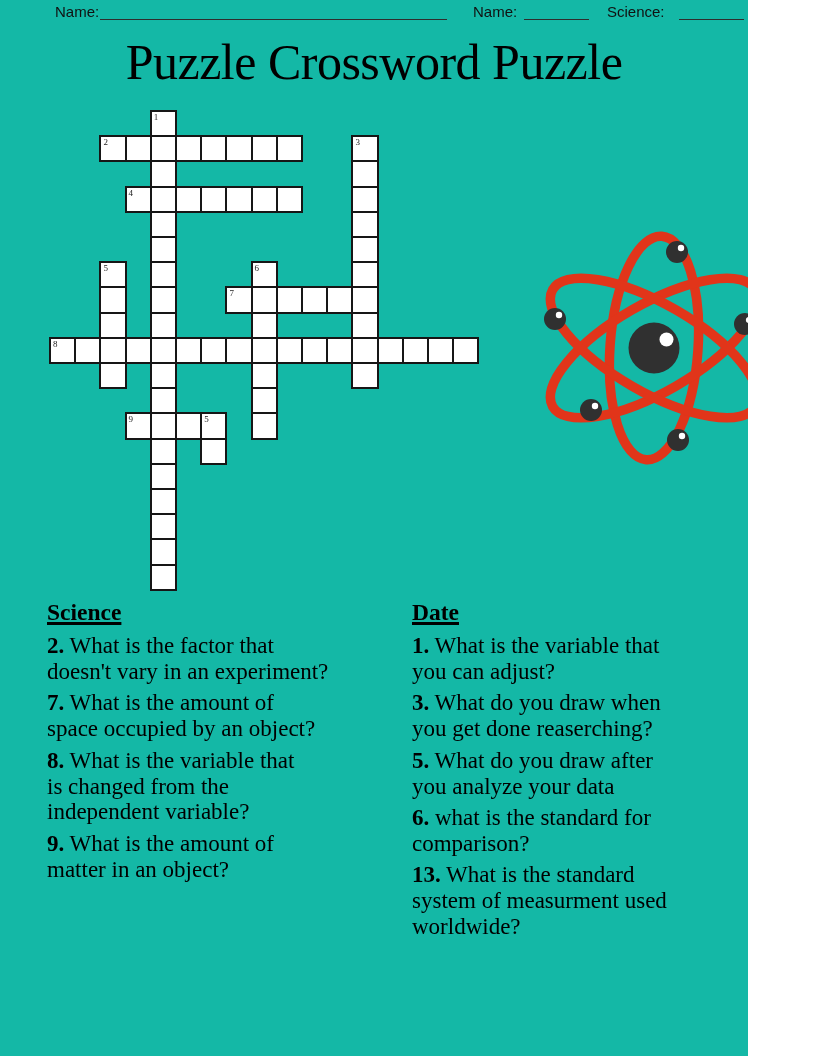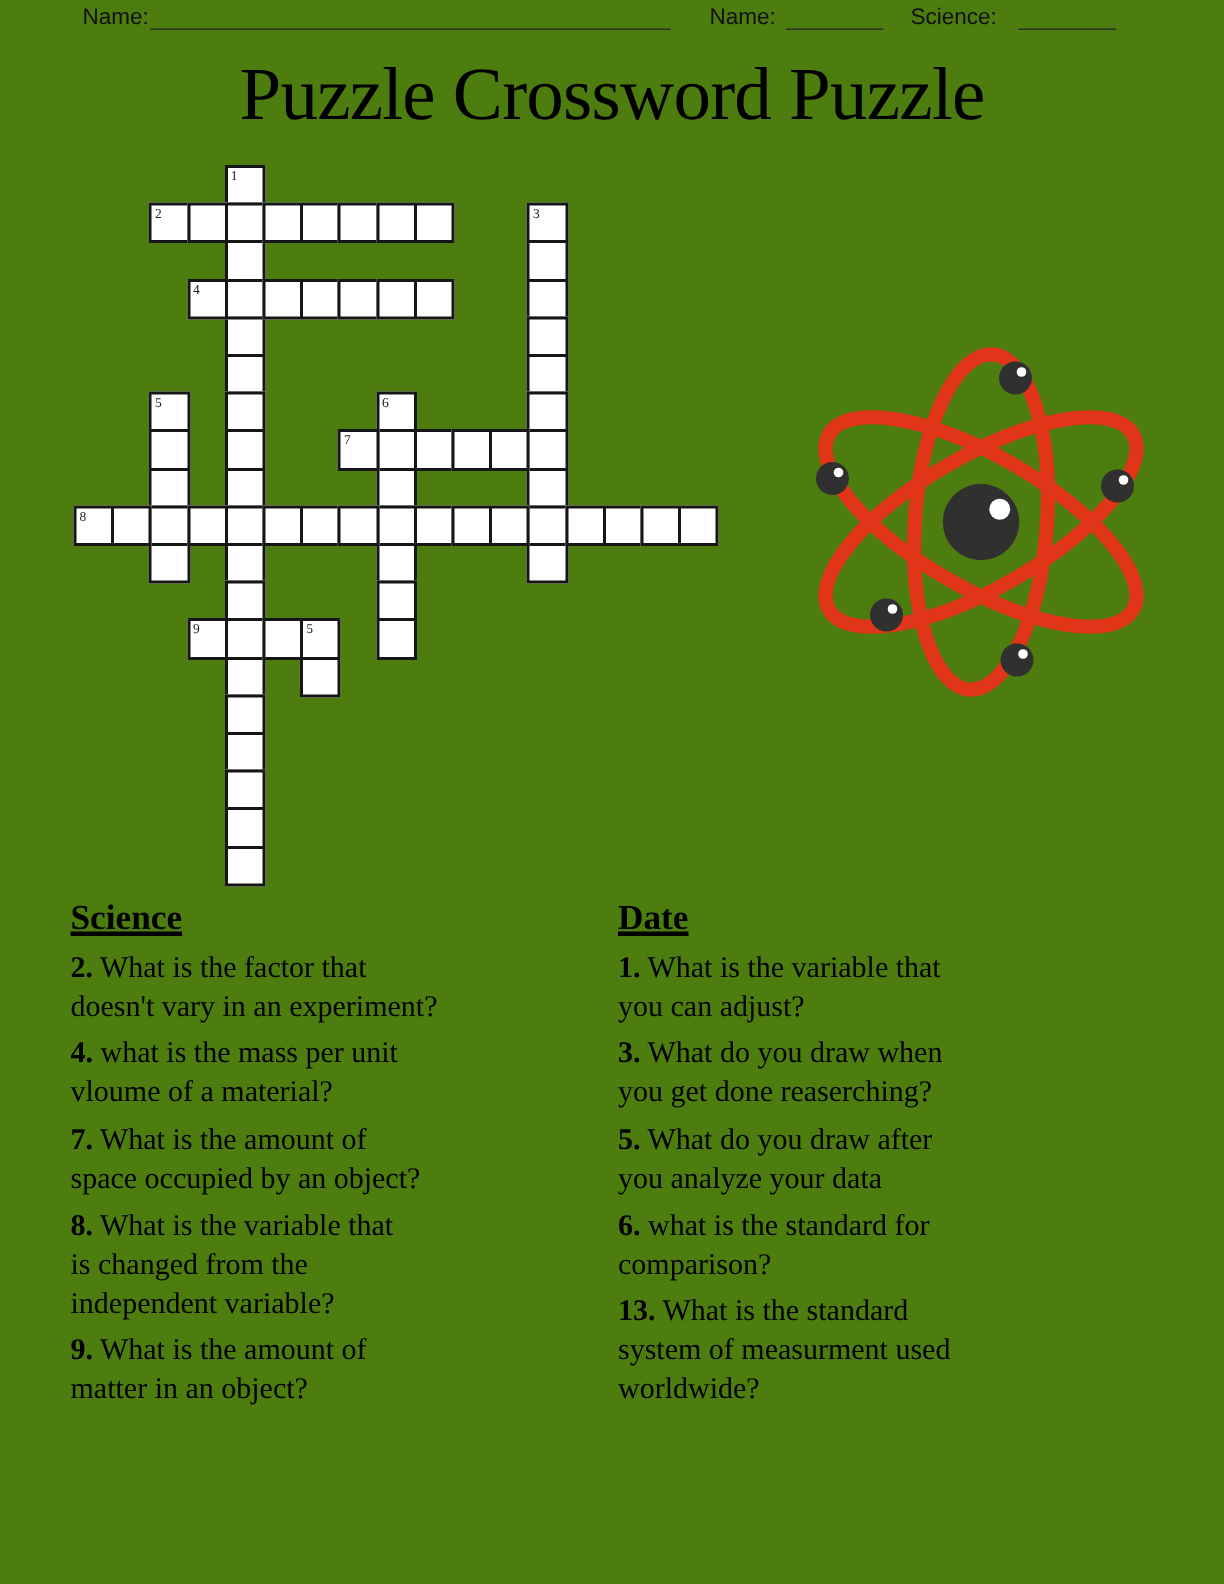--- a/index.html
+++ b/index.html
@@ -1,16 +1,16 @@
 <!DOCTYPE html>
 <html><head>
 <meta charset="utf-8">
 <style>
   html,body{margin:0;padding:0;background:#fff;}
-  #page{position:relative;width:816px;height:1056px;background:#4d7c0f;overflow:hidden;
+  #page{position:relative;width:748px;height:1056px;background:#14b8a6;overflow:hidden;
         font-family:"Liberation Serif",serif;color:#000;}
 
   
   .hdr-label{position:absolute;top:3px;font-family:"Liberation Sans",sans-serif;
              font-size:15px;color:#111;white-space:nowrap;}
   .blank-line{position:absolute;top:4px;height:15px;border-bottom:1.7px solid #2e2e2e;}
 
   
   .title{position:absolute;left:0;right:0;top:33px;text-align:center;
          font-size:50px;letter-spacing:-0.5px;color:#000;}
@@ -23,21 +23,21 @@
 
   
   #atom{position:absolute;left:528px;top:220px;}
 
   
   .clues{position:absolute;top:599px;}
   #across-col{left:47px;width:366px;}
   #down-col{left:412px;width:352px;}
   .clues h2{font-size:23.5px;margin:0 0 7px 0;font-weight:bold;
             text-decoration:underline;text-decoration-thickness:2.5px;}
-  .clues p{font-size:20px;line-height:25.9px;margin:5.5px 0 0 0;}
+  .clues p{font-size:23px;line-height:25.9px;margin:5.5px 0 0 0;}
   .clues b{font-weight:bold;}
 </style>
 </head>
 <body>
 
 <div id="page">
 
   <span class="hdr-label" style="left:55px">Name:</span>
   <div class="blank-line" style="left:100px;width:347px"></div>
   <span class="hdr-label" style="left:473px">Name:</span>
@@ -164,21 +164,20 @@
       <circle cx="596" cy="407" r="3.2" fill="#ffffff"></circle>
       <circle cx="679" cy="441" r="11" fill="#303030"></circle>
       <circle cx="683" cy="437" r="3.2" fill="#ffffff"></circle>
     </g>
   </svg>
 
   <div class="clues" id="across-col">
     <h2>Science</h2>
     <div class="clue-list">
         <p><b>2.</b> What is the factor that<br>doesn't vary in an experiment?</p>
-        <p><b>4.</b> what is the mass per unit<br>vloume of a material?</p>
         <p><b>7.</b> What is the amount of<br>space occupied by an object?</p>
         <p><b>8.</b> What is the variable that<br>is changed from the<br>independent variable?</p>
         <p><b>9.</b> What is the amount of<br>matter in an object?</p>
       </div>
   </div>
   <div class="clues" id="down-col">
     <h2>Date</h2>
     <div class="clue-list">
         <p><b>1.</b> What is the variable that<br>you can adjust?</p>
         <p><b>3.</b> What do you draw when<br>you get done reaserching?</p>

